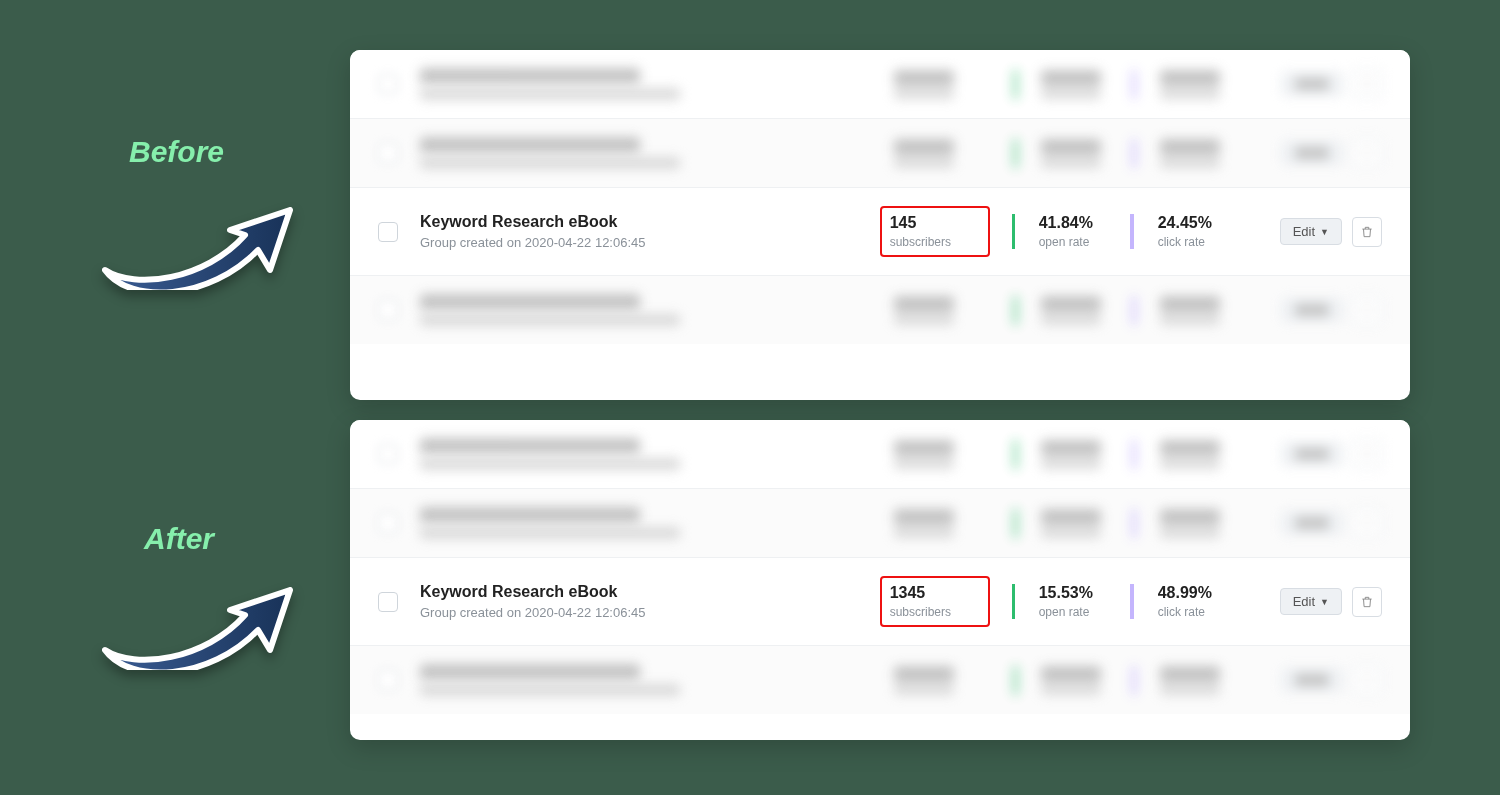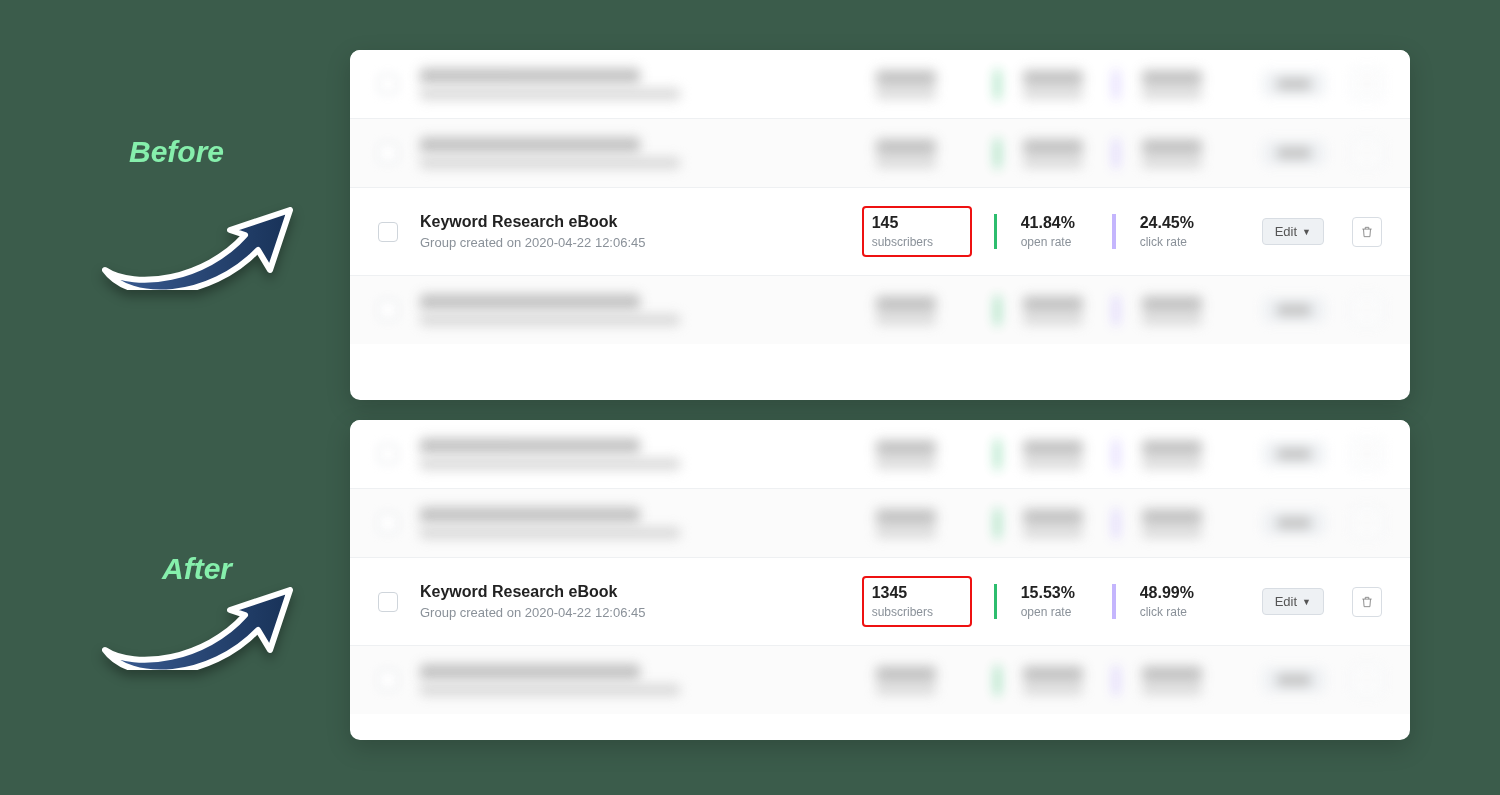--- a/index.html
+++ b/index.html
@@ -44,21 +44,21 @@
   .row .sub   { font-size: 13px; color: #8a9199; margin-top: 4px; }
 
   .stat { width: 110px; position: relative; padding-left: 24px; }
   .stat.subs { width: 110px; padding-left: 0; }
   .stat .val { font-size: 16px; font-weight: 700; color: #222; }
   .stat .lbl { font-size: 12px; color: #8a9199; margin-top: 3px; }
   .stat.subs.highlight { border: 2px solid #e11; padding: 6px 8px; border-radius: 4px; margin-right: 12px; }
   .stat.open { border-left: 3px solid #2dbd6e; margin-left: 10px; }
   .stat.click { border-left: 4px solid #c4b5fd; margin-left: 8px; }
 
-  .actions { display: flex; align-items: center; gap: 28px; margin-left: auto; padding-left: 40px; }
+  .actions { display: flex; align-items: center; gap: 10px; margin-left: auto; padding-left: 40px; }
   .edit-btn {
     background: #eef1f4; color: #555;
     border: 1px solid #d8dde3; border-radius: 4px;
     padding: 5px 12px; font-size: 13px;
     display: flex; align-items: center; gap: 5px;
     cursor: pointer;
   }
   .edit-btn .caret { font-size: 9px; }
   .del-btn {
     width: 30px; height: 30px;
@@ -82,21 +82,21 @@
 
   
   .side-label {
     position: absolute;
     font-size: 30px;
     font-weight: 800;
     color: #86efac;
     font-style: italic;
   }
   .side-label.before { top: 135px; left: 129px; }
-  .side-label.after  { top: 522px; left: 162px; margin-top: 30px; }
+  .side-label.after  { top: 522px; left: 144px; }
 
   .arrow-wrap {
     position: absolute;
     filter: drop-shadow(0 6px 6px rgba(0,0,0,0.35));
   }
   .arrow-wrap.before { top: 180px; left: 95px; width: 210px; height: 110px; }
   .arrow-wrap.after  { top: 560px; left: 95px; width: 210px; height: 110px; }
   .arrow-wrap svg { width: 100%; height: 100%; }
 </style>
 </head>

